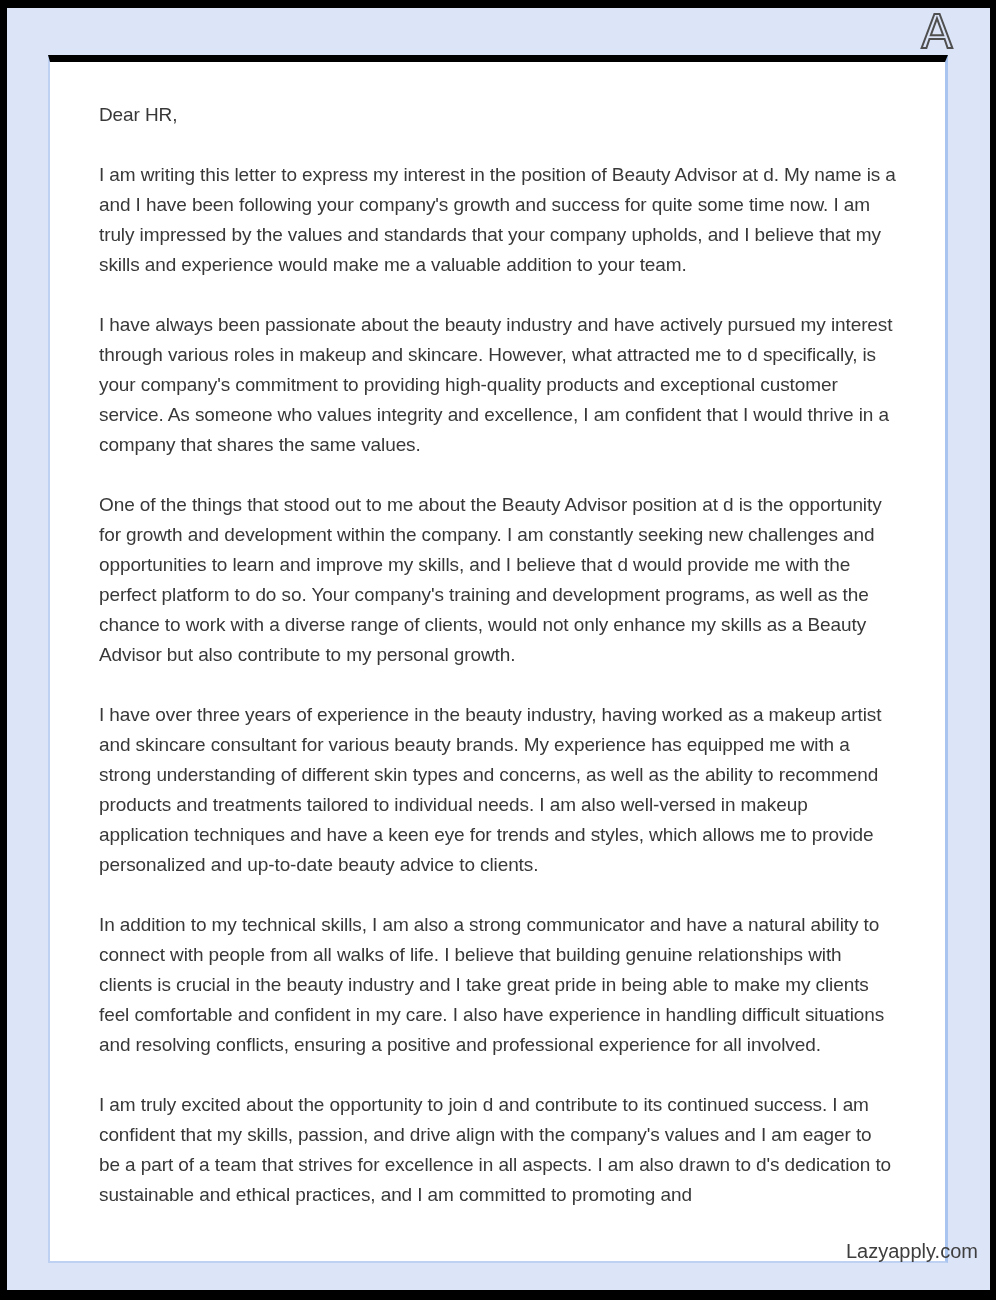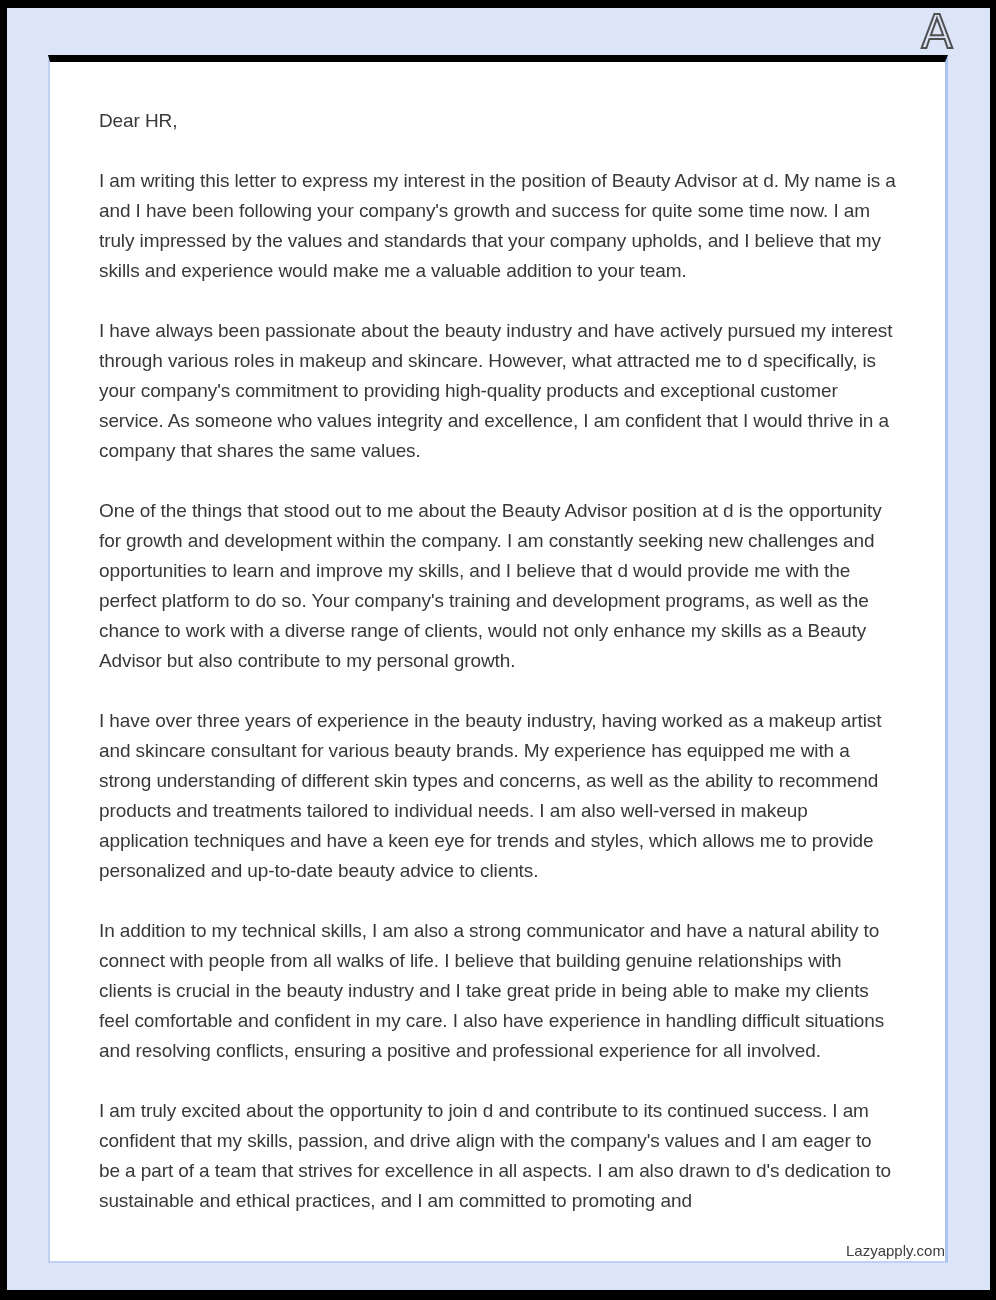--- a/index.html
+++ b/index.html
@@ -27,26 +27,26 @@
     border-bottom:2px solid var(--border-blue-light);
     z-index:1;
   }
 
   
   .letter{
     position:absolute;left:99px;top:100px;width:798px;
     font-size:19px;line-height:30px;letter-spacing:-0.1px;
     color:var(--text);z-index:2;
   }
-  .letter p{margin:6px 0 30px 0;}
+  .letter p{margin:0 0 30px 0;}
 
   
   .watermark{
     position:absolute;left:846px;top:1242px;
-    font-size:15px;line-height:18px;color:var(--muted);z-index:3;text-align:center;
+    font-size:20px;line-height:18px;color:var(--muted);z-index:3;text-align:center;
   }
 
   
   .logo-a{
     position:absolute;left:914px;top:6px;width:46px;
     font-size:46px;line-height:52px;text-align:center;
     font-family:"DejaVu Sans", sans-serif;
     color:transparent;
     -webkit-text-stroke:2px var(--logo-stroke);
     z-index:5;

